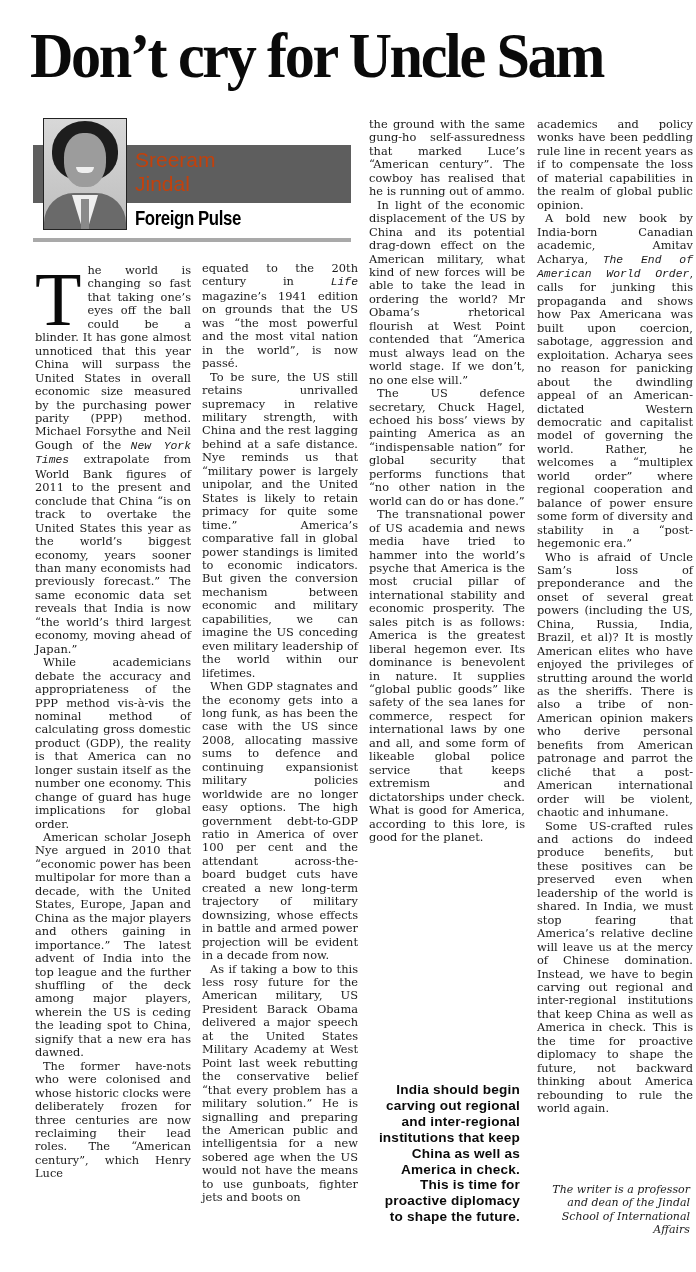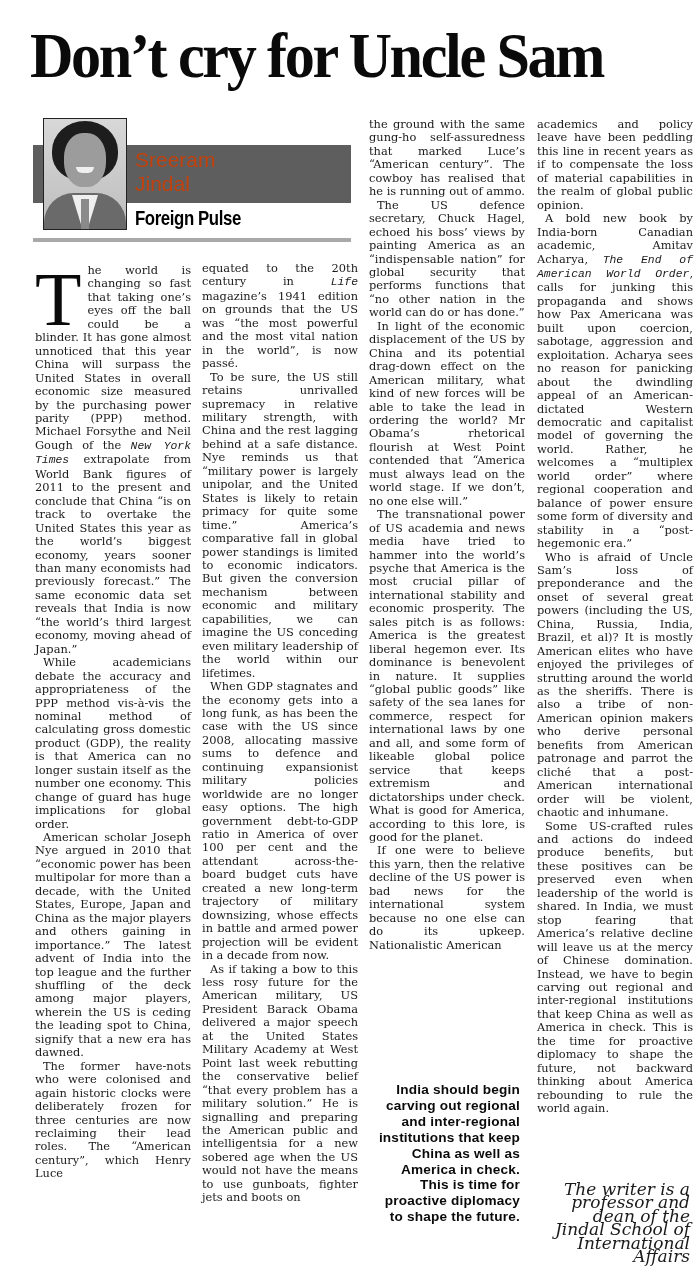--- a/index.html
+++ b/index.html
@@ -52,21 +52,21 @@
     font-size: 76px; line-height: 58px; height: 60px; margin: 6px 6px 0 0; color: #0a0a0a;
   }
   .pullquote {
     position: absolute; left: 372px; top: 1058px; width: 148px;
     font-family: "Liberation Sans", "DejaVu Sans", sans-serif; font-weight: bold;
     font-size: 13.6px; line-height: 15.9px; text-align: right; color: #0a0a0a; letter-spacing: 0.2px; margin-top: 24px;
   }
   .writer-note {
     position: absolute; left: 548px; top: 1183px; width: 142px;
     font-family: "DejaVu Serif", "Liberation Serif", serif; font-style: italic;
-    font-size: 17px; line-height: 13.4px; text-align: right; color: #1a1a1a;
+    font-size: 11px; line-height: 13.4px; text-align: right; color: #1a1a1a;
   }
 </style>
 </head>
 <body>
 
 <h1 class="headline">Don’t cry for Uncle Sam</h1>
 
 <div class="byline">
   <div class="bar"></div>
   <div class="photo">
@@ -83,40 +83,39 @@
   </div>
   <div class="column-name">Foreign Pulse</div>
   <div class="rule"></div>
 </div>
 
 <div class="col" id="col1">
   <span class="dropcap">T</span>
   <p class="noindent">he world is changing so fast that taking one’s eyes off the ball could be a blinder. It has gone almost unnoticed that this year China will surpass the United States in overall economic size measured by the purchasing power parity (PPP) method. Michael Forsythe and Neil Gough of the <i>New York Times</i> extrapolate from World Bank figures of 2011 to the present and conclude that China “is on track to overtake the United States this year as the world’s biggest economy, years sooner than many economists had previously forecast.” The same economic data set reveals that India is now “the world’s third largest economy, moving ahead of Japan.”</p>
   <p>While academicians debate the accuracy and appropriateness of the PPP method vis-à-vis the nominal method of calculating gross domestic product (GDP), the reality is that America can no longer sustain itself as the number one economy. This change of guard has huge implications for global order.</p>
   <p>American scholar Joseph Nye argued in 2010 that “economic power has been multipolar for more than a decade, with the United States, Europe, Japan and China as the major players and others gaining in importance.” The latest advent of India into the top league and the further shuffling of the deck among major players, wherein the US is ceding the leading spot to China, signify that a new era has dawned.</p>
-  <p>The former have-nots who were colonised and again historic clocks were deliberately frozen for three centuries are now reclaiming their lead roles. The “American century”, which Henry Luce</p>
+  <p>The former have-nots who were colonised and whose historic clocks were deliberately frozen for three centuries are now reclaiming their lead roles. The “American century”, which Henry Luce</p>
 </div>
 
 <div class="col" id="col2">
   <p class="noindent">equated to the 20th century in <i>Life</i> magazine’s 1941 edition on grounds that the US was “the most powerful and the most vital nation in the world”, is now passé.</p>
   <p>To be sure, the US still retains unrivalled supremacy in relative military strength, with China and the rest lagging behind at a safe distance. Nye reminds us that “military power is largely unipolar, and the United States is likely to retain primacy for quite some time.” America’s comparative fall in global power standings is limited to economic indicators. But given the conversion mechanism between economic and military capabilities, we can imagine the US conceding even military leadership of the world within our lifetimes.</p>
   <p>When GDP stagnates and the economy gets into a long funk, as has been the case with the US since 2008, allocating massive sums to defence and continuing expansionist military policies worldwide are no longer easy options. The high government debt-to-GDP ratio in America of over 100 per cent and the attendant across-the-board budget cuts have created a new long-term trajectory of military downsizing, whose effects in battle and armed power projection will be evident in a decade from now.</p>
   <p>As if taking a bow to this less rosy future for the American military, US President Barack Obama delivered a major speech at the United States Military Academy at West Point last week rebutting the conservative belief “that every problem has a military solution.” He is signalling and preparing the American public and intelligentsia for a new sobered age when the US would not have the means to use gunboats, fighter jets and boots on</p>
 </div>
 
 <div class="col" id="col3">
   <p class="noindent">the ground with the same gung-ho self-assuredness that marked Luce’s “American century”. The cowboy has realised that he is running out of ammo.</p>
+  <p>In light of the economic displacement of the US by China and its potential drag-down effect on the American military, what kind of new forces will be able to take the lead in ordering the world? Mr Obama’s rhetorical flourish at West Point contended that “America must always lead on the world stage. If we don’t, no one else will.”</p>
   <p>The US defence secretary, Chuck Hagel, echoed his boss’ views by painting America as an “indispensable nation” for global security that performs functions that “no other nation in the world can do or has done.”</p>
-  <p>In light of the economic displacement of the US by China and its potential drag-down effect on the American military, what kind of new forces will be able to take the lead in ordering the world? Mr Obama’s rhetorical flourish at West Point contended that “America must always lead on the world stage. If we don’t, no one else will.”</p>
   <p>The transnational power of US academia and news media have tried to hammer into the world’s psyche that America is the most crucial pillar of international stability and economic prosperity. The sales pitch is as follows: America is the greatest liberal hegemon ever. Its dominance is benevolent in nature. It supplies “global public goods” like safety of the sea lanes for commerce, respect for international laws by one and all, and some form of likeable global police service that keeps extremism and dictatorships under check. What is good for America, according to this lore, is good for the planet.</p>
-  <p>If one were to believe this yarn, then the relative decline of the US power is bad news for the international system because no one else can do its upkeep. Nationalistic American</p>
 </div>
 
 <div class="pullquote">India should begin carving out regional and inter-regional institutions that keep China as well as America in check. This is time for proactive diplomacy to shape the future.</div>
 
 <div class="col" id="col4">
-  <p class="noindent">academics and policy leave have been peddling this line in recent years as if to compensate the loss of material capabilities in the realm of global public opinion.</p>
+  <p class="noindent">academics and policy wonks have been peddling rule line in recent years as if to compensate the loss of material capabilities in the realm of global public opinion.</p>
   <p>A bold new book by India-born Canadian academic, Amitav Acharya, <i>The End of American World Order</i>, calls for junking this propaganda and shows how Pax Americana was built upon coercion, sabotage, aggression and exploitation. Acharya sees no reason for panicking about the dwindling appeal of an American-dictated Western democratic and capitalist model of governing the world. Rather, he welcomes a “multiplex world order” where regional cooperation and balance of power ensure some form of diversity and stability in a “post-hegemonic era.”</p>
   <p>Who is afraid of Uncle Sam’s loss of preponderance and the onset of several great powers (including the US, China, Russia, India, Brazil, et al)? It is mostly American elites who have enjoyed the privileges of strutting around the world as the sheriffs. There is also a tribe of non-American opinion makers who derive personal benefits from American patronage and parrot the cliché that a post-American international order will be violent, chaotic and inhumane.</p>
   <p>Some US-crafted rules and actions do indeed produce benefits, but these positives can be preserved even when leadership of the world is shared. In India, we must stop fearing that America’s relative decline will leave us at the mercy of Chinese domination. Instead, we have to begin carving out regional and inter-regional institutions that keep China as well as America in check. This is the time for proactive diplomacy to shape the future, not backward thinking about America rebounding to rule the world again.</p>
 </div>
 
 <div class="writer-note">The writer is a professor and dean of the Jindal School of International Affairs</div>
 
 </body></html>

